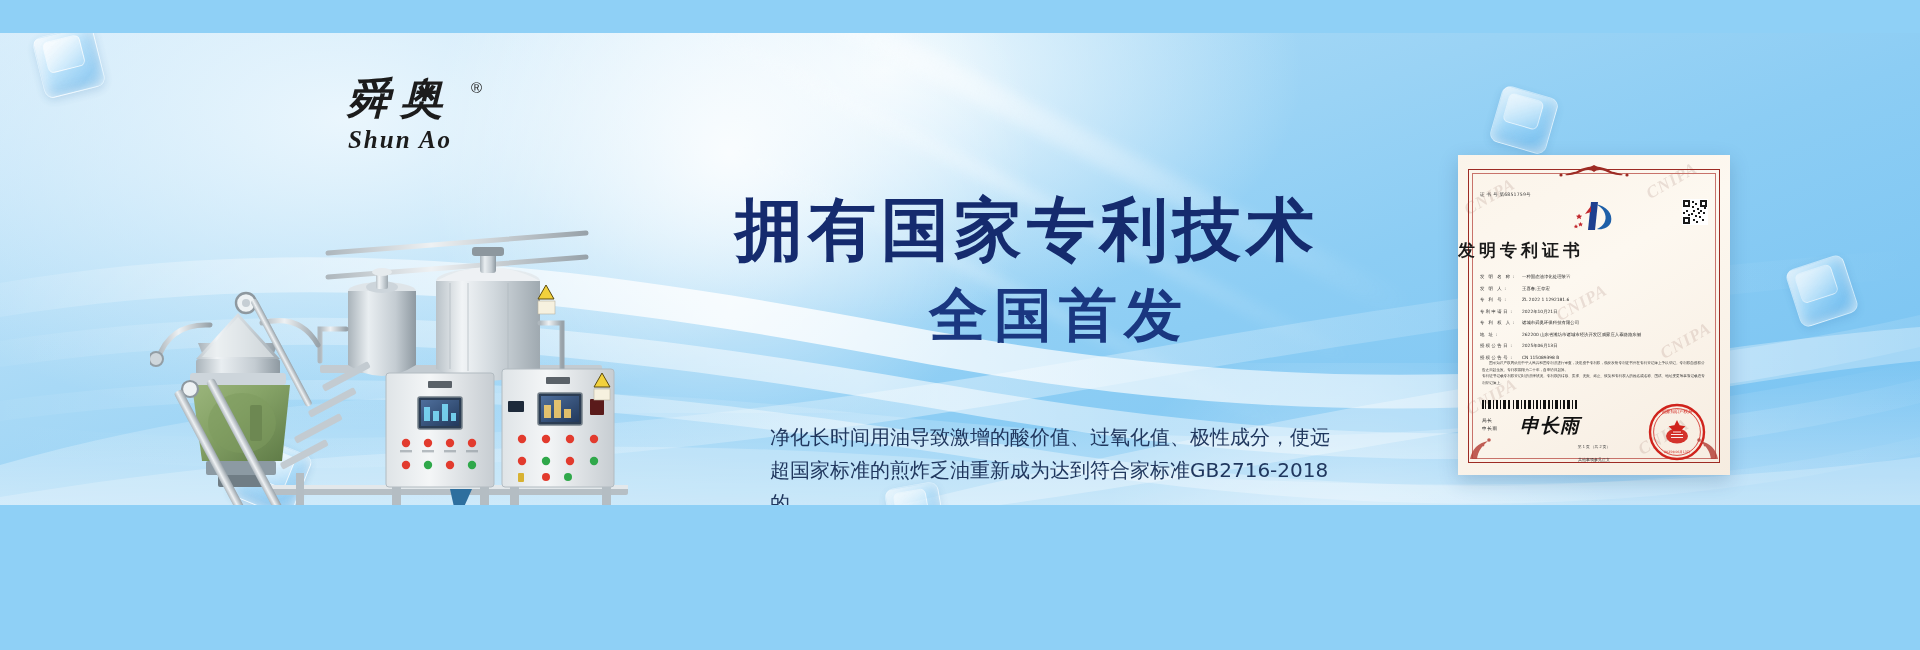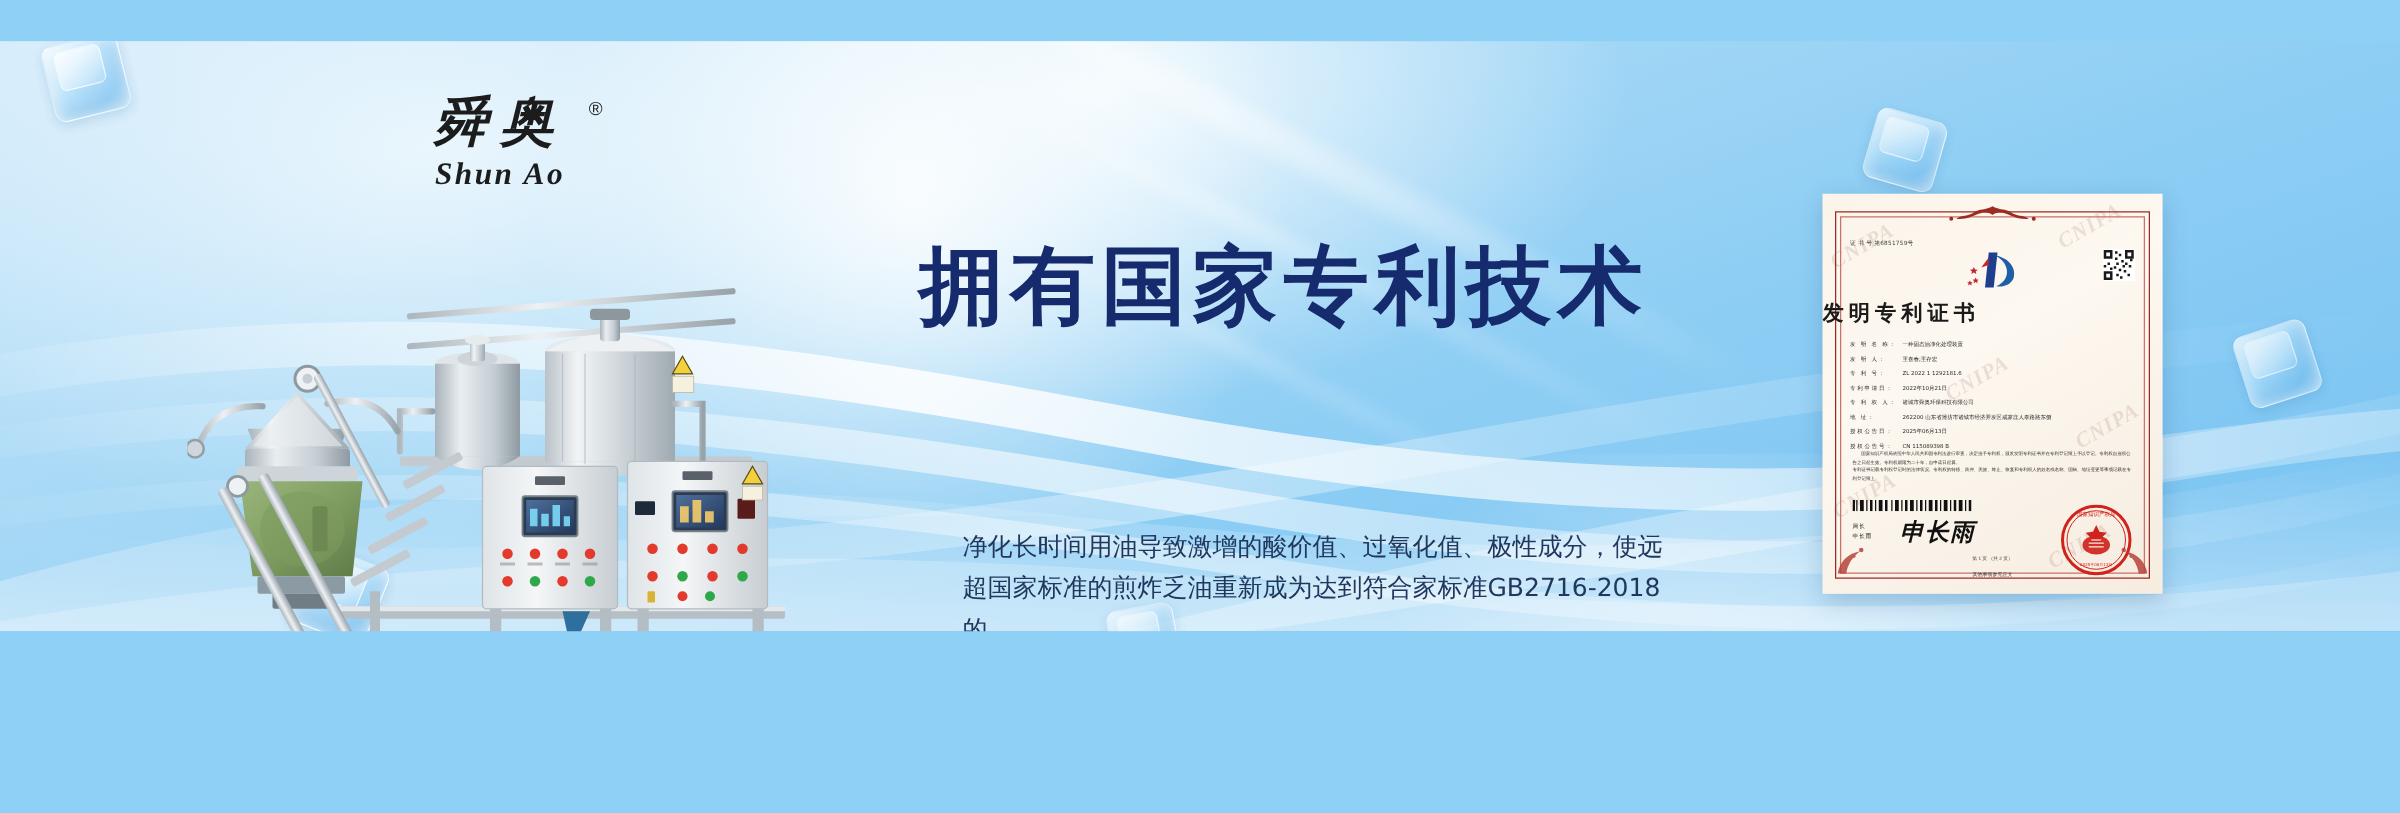--- a/index.html
+++ b/index.html
@@ -432,20 +432,21 @@
   </svg>
 
   <div id="logo">
     <div class="cn">舜奥</div>
     <span class="reg">®</span>
     <div class="en">Shun Ao</div>
   </div>
 
   <div id="headline">
     <div class="line1">拥有国家专利技术</div>
+    <div class="line2">全国首发</div>
   </div>
 
   <div id="bodycopy">
     <p>净化长时间用油导致激增的酸价值、过氧化值、极性成分，使远
 超国家标准的煎炸乏油重新成为达到符合家标准GB2716-2018的
 煎炸油。</p>
   </div>
 
   <div id="cert">
     <div class="cert-wm" style="left:4px;  top:32px;">CNIPA</div>

